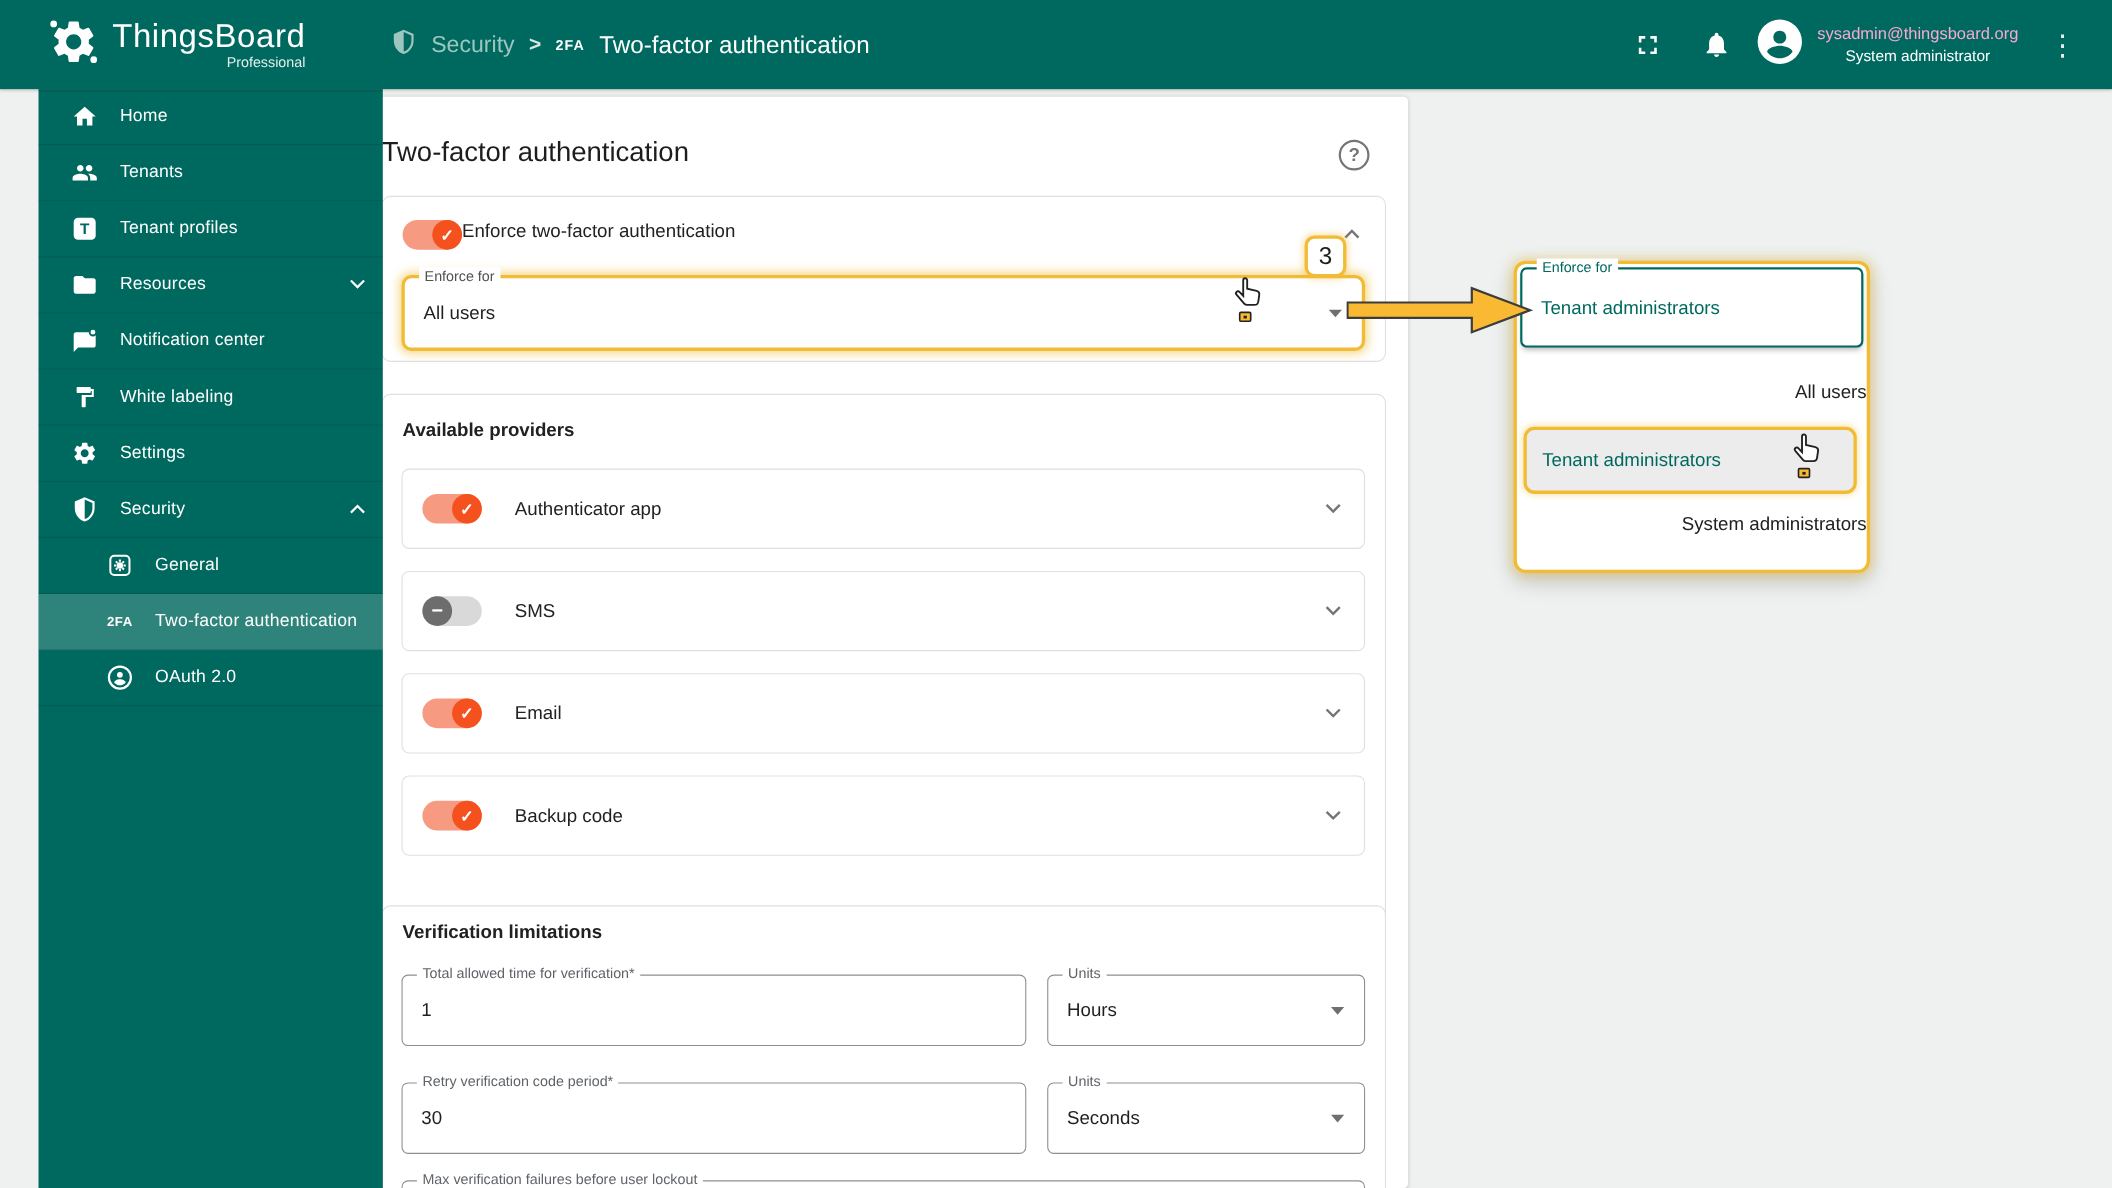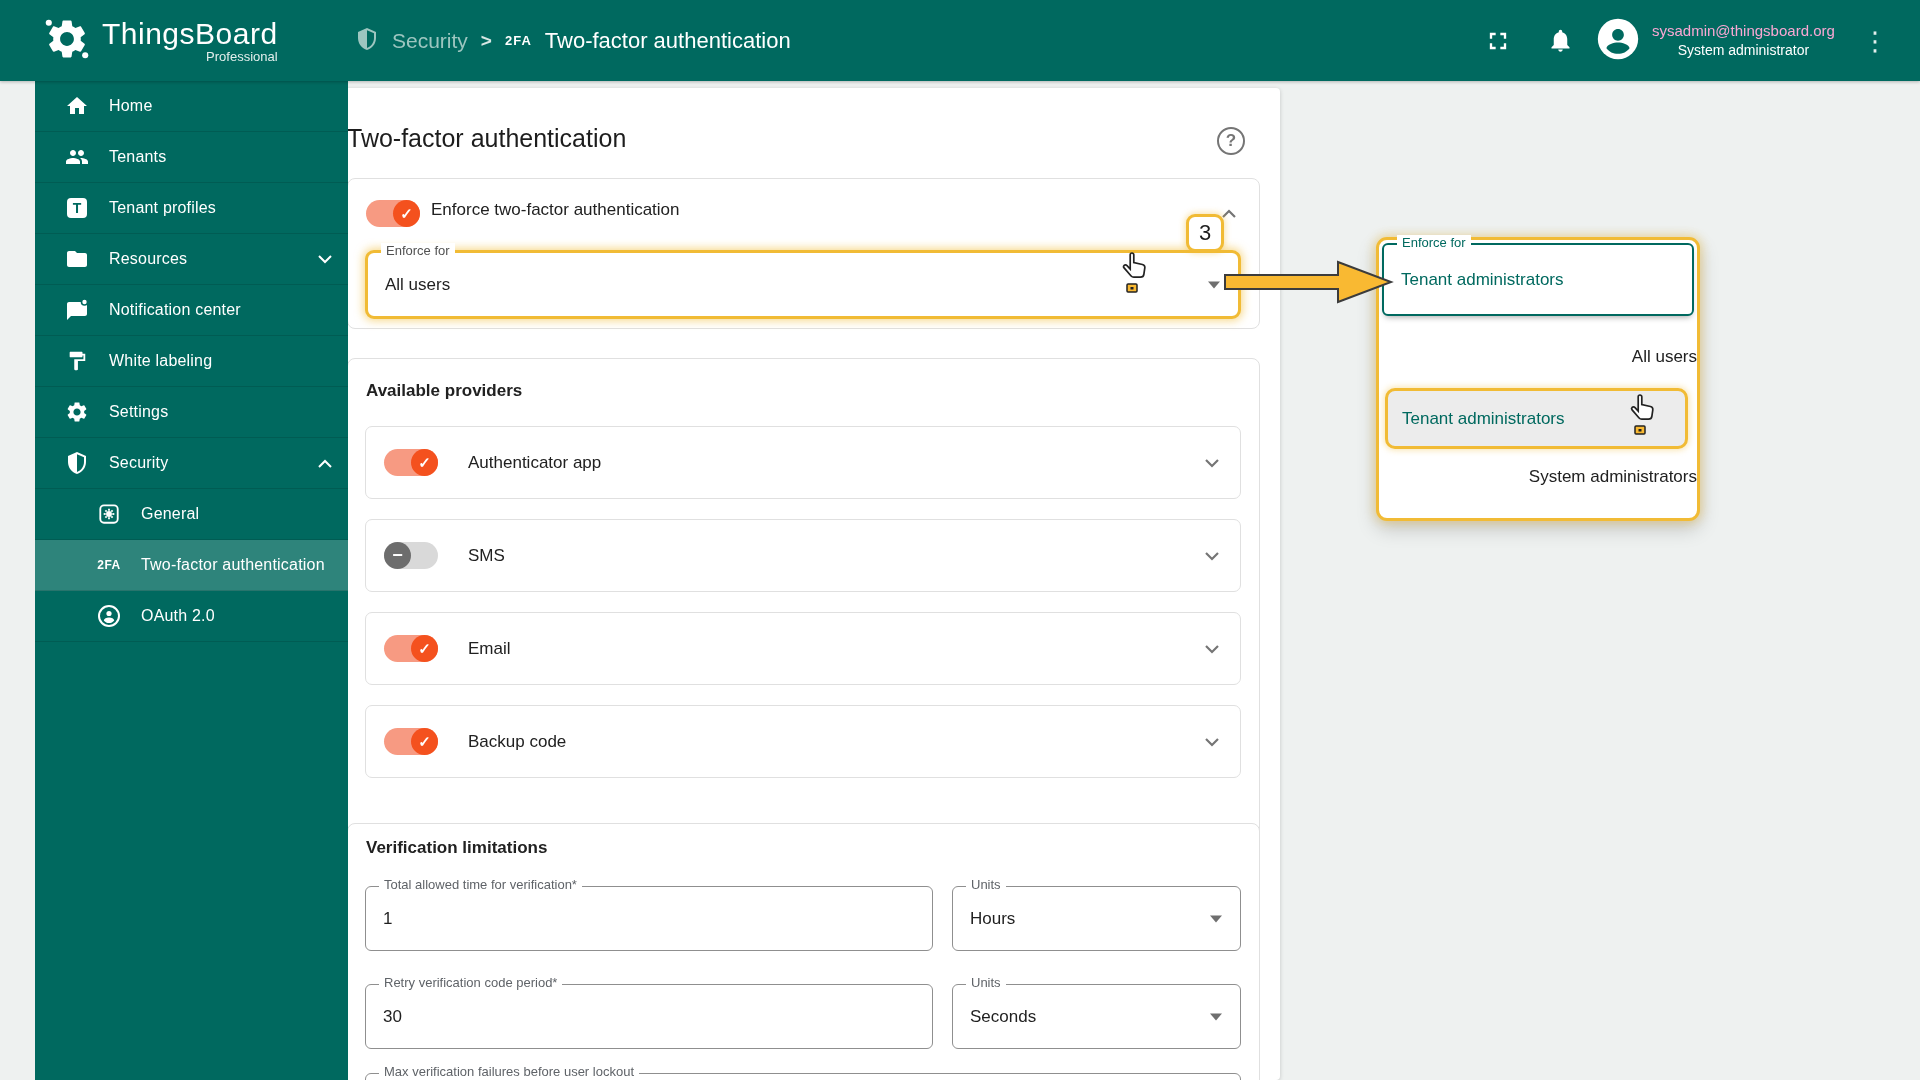--- a/index.html
+++ b/index.html
@@ -51,21 +51,21 @@
 
   
   .toggle { width:54px; height:27px; border-radius:14px; position:relative; flex:none; }
   .toggle.on { background:#f79a82; }
   .toggle.off { background:#d9d9d9; }
   .toggle .thumb { position:absolute; top:0; width:27px; height:27px; border-radius:50%; display:flex; align-items:center; justify-content:center;
                    color:#fff; font-size:15px; font-weight:700; }
   .toggle.on .thumb { right:0; background:#f4511e; }
   .toggle.off .thumb { left:0; background:#6d6d6d; font-size:18px; }
 
-  .toggle-row-label { position:absolute; left:83px; top:21px; font-size:17px; color:#212121; }
+  .toggle-row-label { position:absolute; left:72px; top:21px; font-size:17px; color:#212121; }
 
   
   .mfield { position:absolute; border:1px solid #8f8f8f; border-radius:6px; background:#fff; }
   .flabel { position:absolute; top:-10px; left:13px; background:#fff; padding:0 5px; font-size:13px; color:#5f6368; white-space:nowrap; }
   .fvalue { position:absolute; left:17px; top:50%; transform:translateY(-50%); font-size:17px; color:#1f1f1f; white-space:nowrap; }
   .fcaret { position:absolute; right:18px; top:50%; transform:translateY(-50%); width:0; height:0;
             border-left:6px solid transparent; border-right:6px solid transparent; border-top:7px solid #6f6f6f; }
   .mfield.yellow { border:3px solid #f1bb35; border-radius:9px; box-shadow:0 0 9px 2px rgba(241,187,53,0.55); }
   .mfield.yellow .flabel { color:#515151; }
   .mfield.teal { border:2px solid #00695f; box-shadow:0 4px 6px -3px rgba(0,0,0,0.35); }

